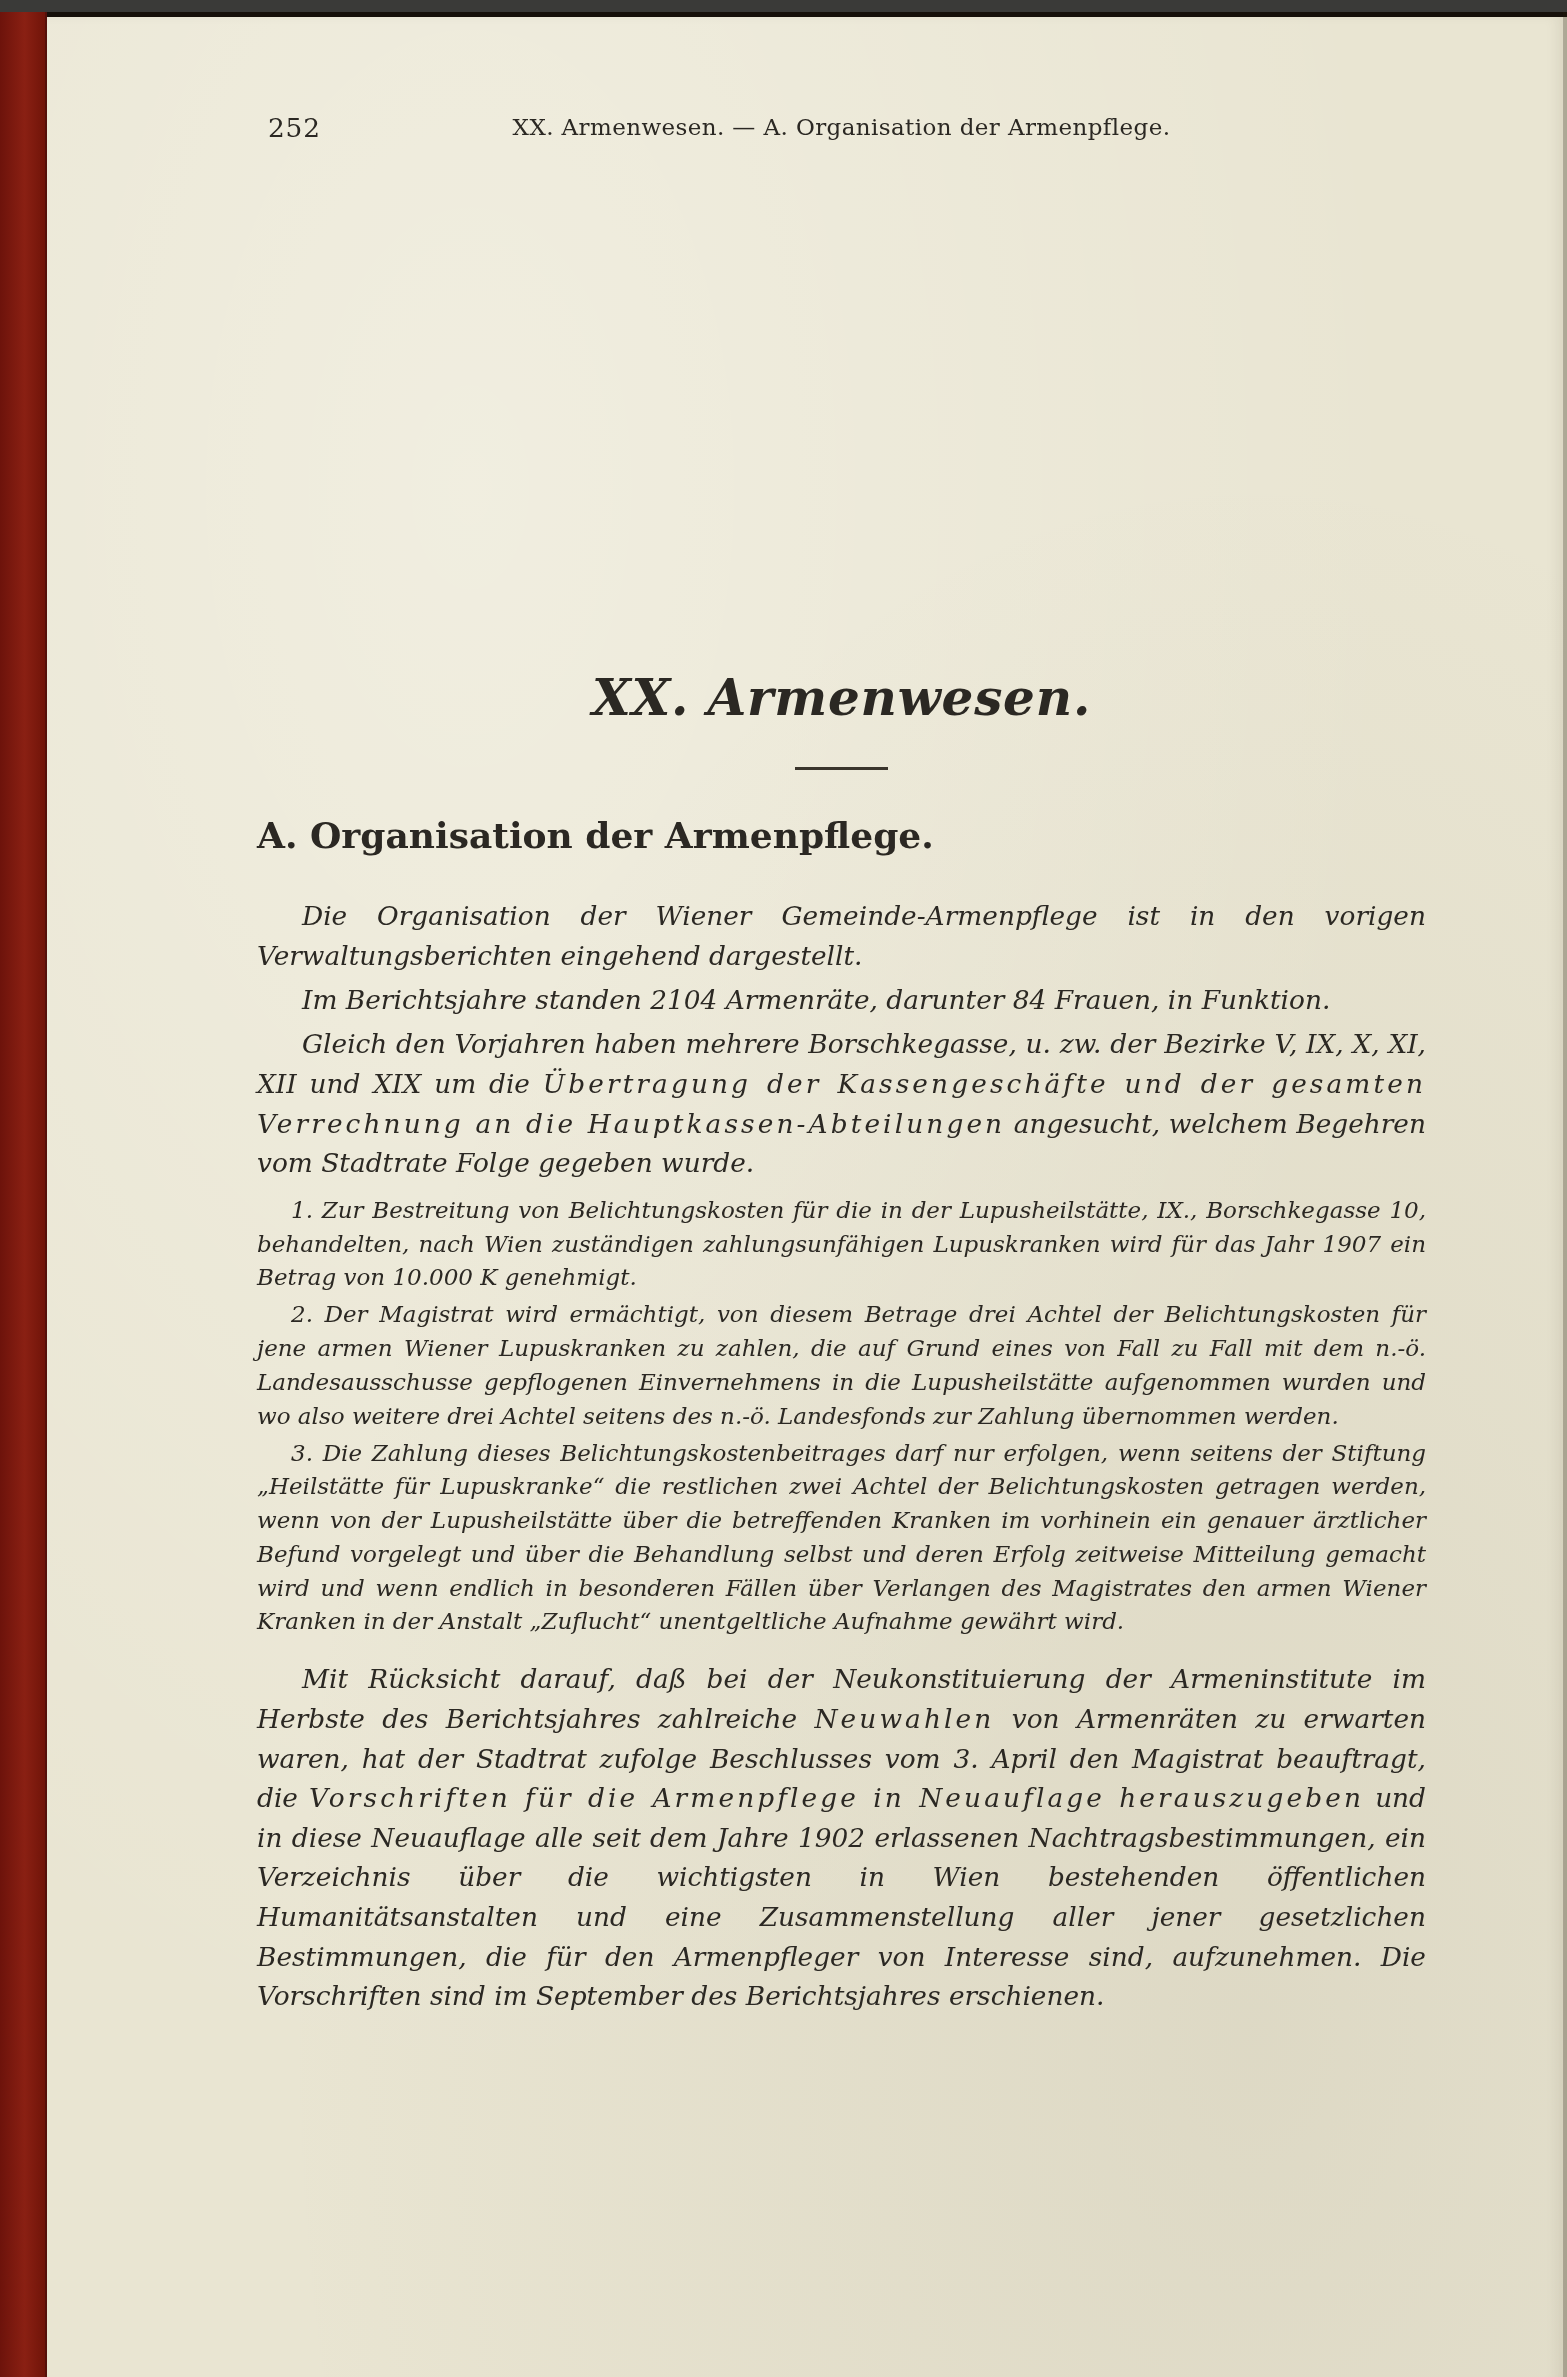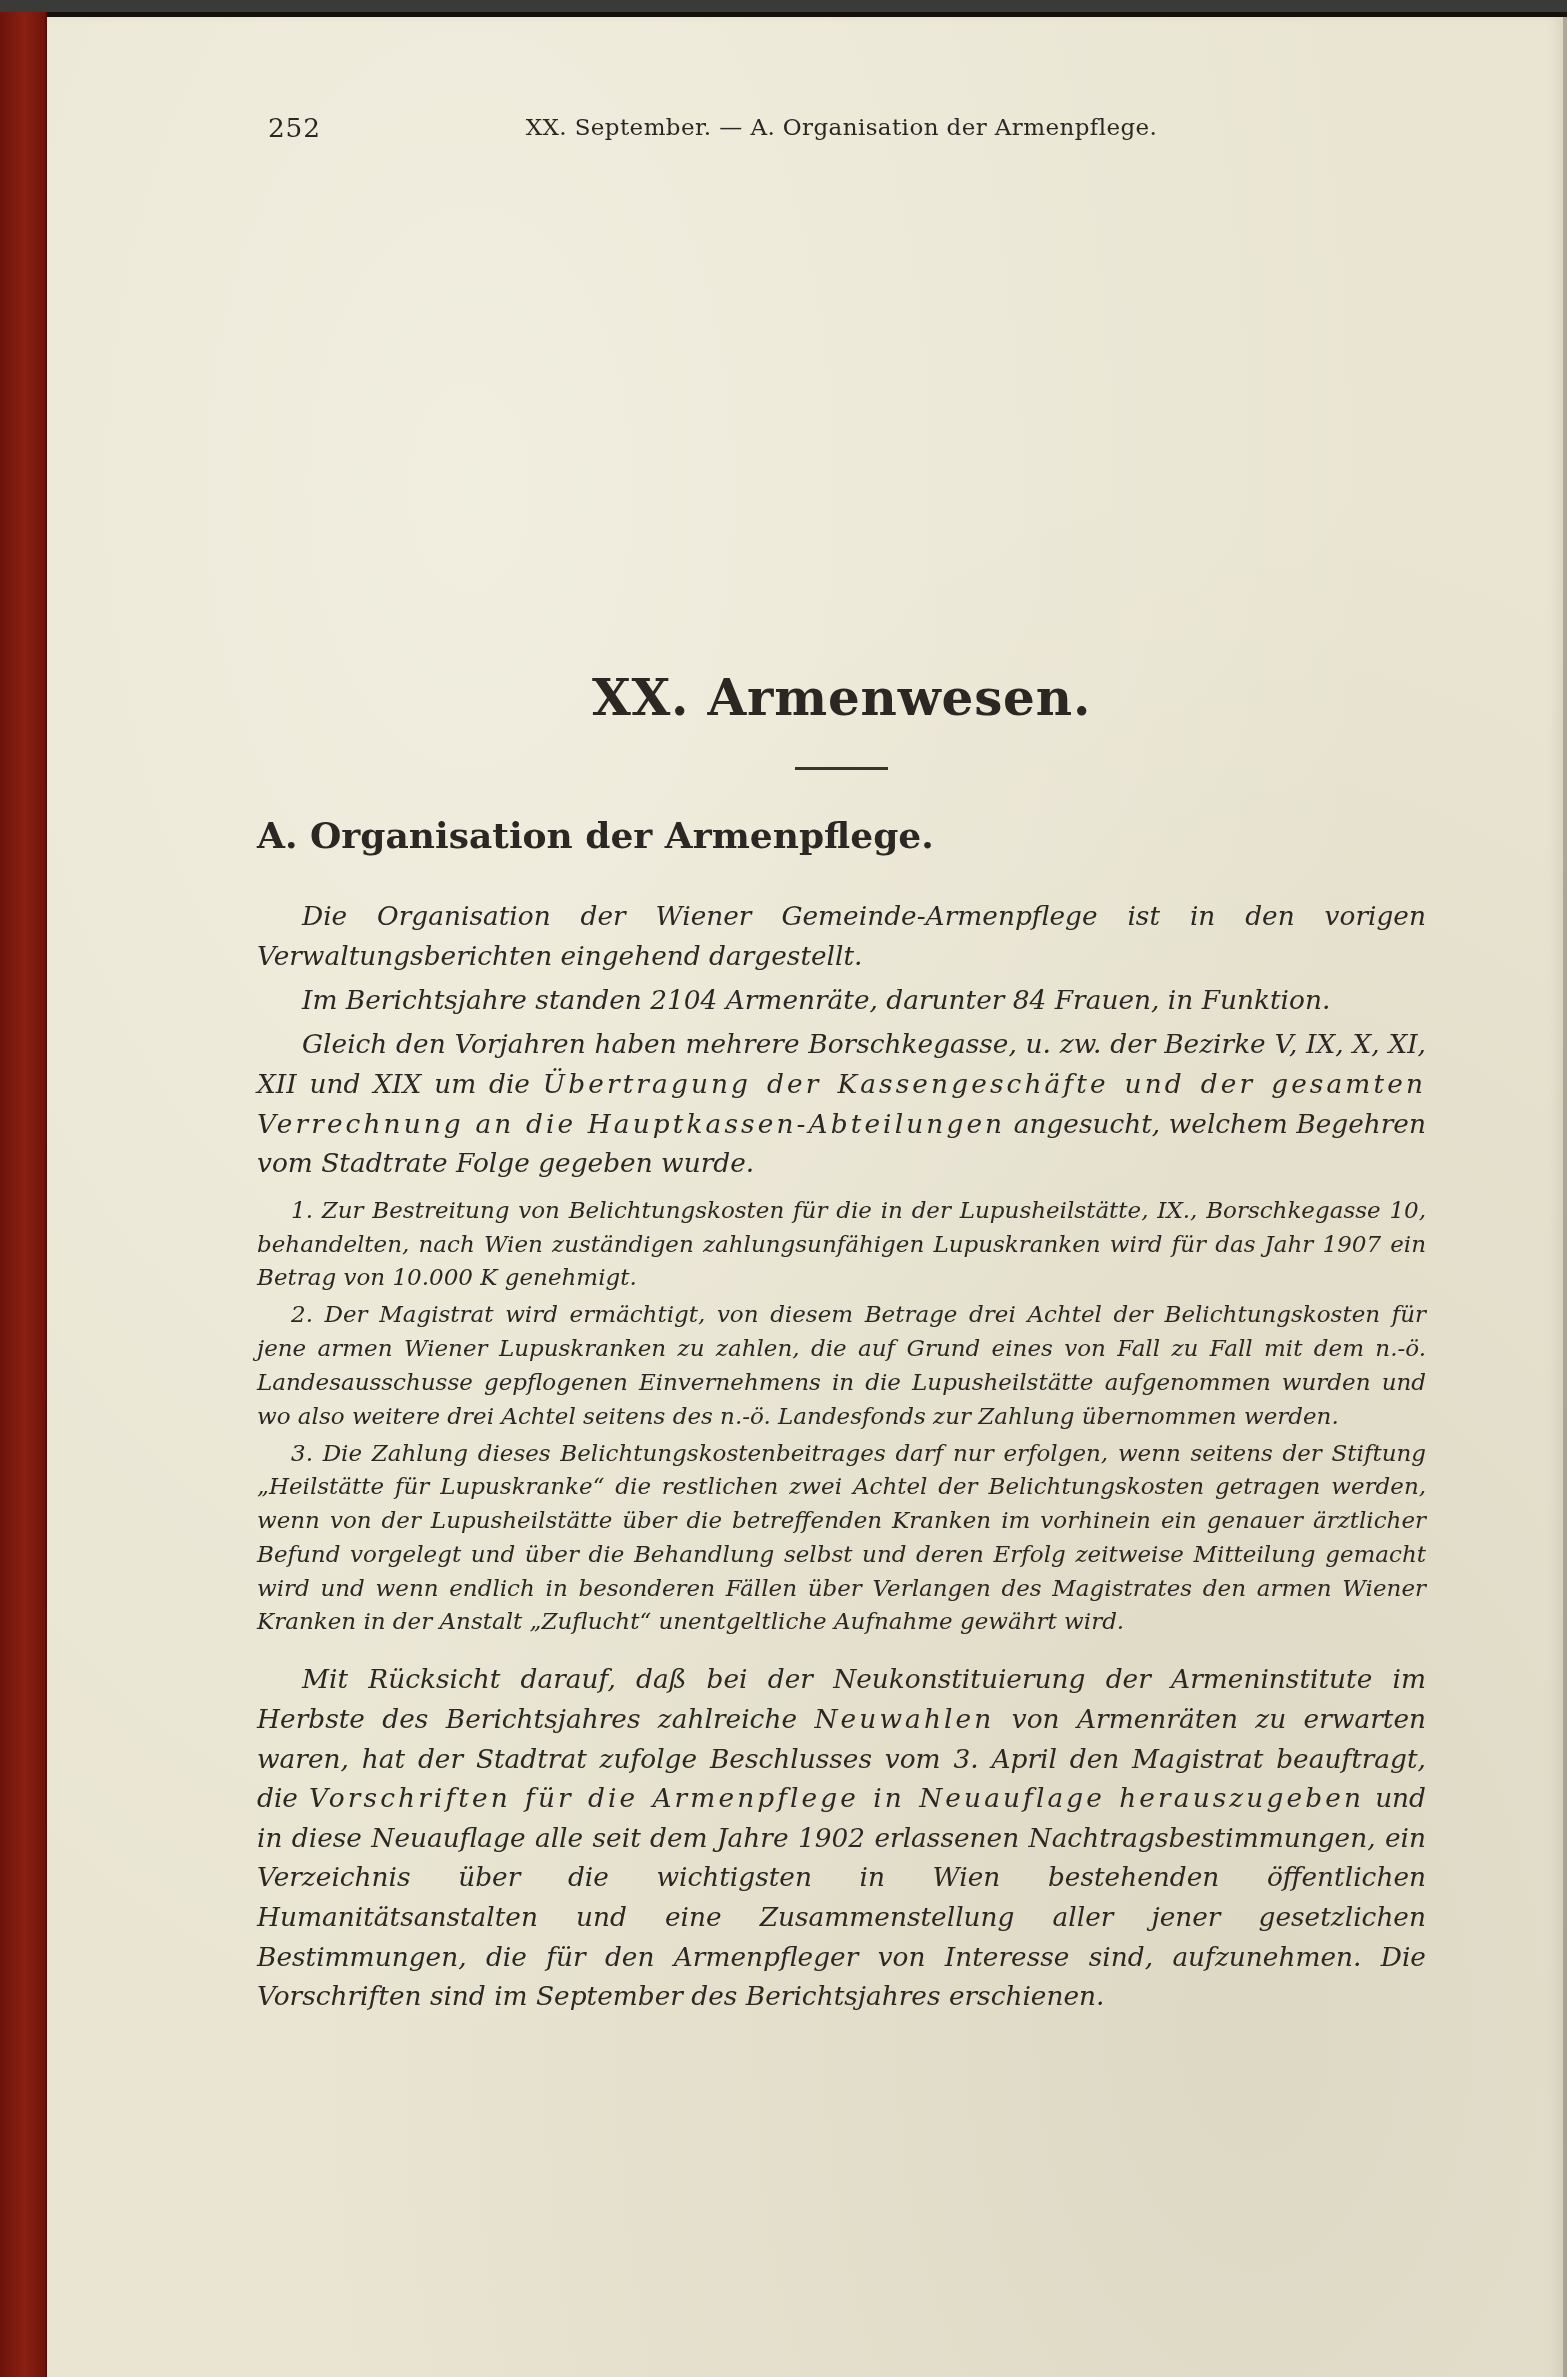--- a/index.html
+++ b/index.html
@@ -65,20 +65,21 @@
     text-align: center;
     font-size: 23px;
     letter-spacing: 0.4px;
   }
   .chapter-title {
     margin-top: 519px;
     text-align: center;
     font-size: 50px;
     font-weight: bold;
     letter-spacing: 0.8px;
+    font-style: italic;
   }
   .title-divider {
     width: 93px;
     height: 3.1px;
     background: #3a352c;
     margin: 40px auto 0 auto;
   }
   .section-heading {
     margin-top: 44px;
     text-align: left;
@@ -118,21 +119,21 @@
 <div class="scan">
 
   <div class="edge-top"></div>
   <div class="edge-right"></div>
   <div class="spine"></div>
 
   <div class="content">
 
     <div class="pagehead">
       <span class="page-number">252</span>
-      <span class="running-header">XX. September. — A. Organisation der Armenpflege.</span>
+      <span class="running-header">XX. Armenwesen. — A. Organisation der Armenpflege.</span>
     </div>
 
     <div class="chapter-title">XX. Armenwesen.</div>
 
     <div class="title-divider"></div>
 
     <div class="section-heading">A. Organisation der Armenpflege.</div>
 
     <div class="bodytext">
 

